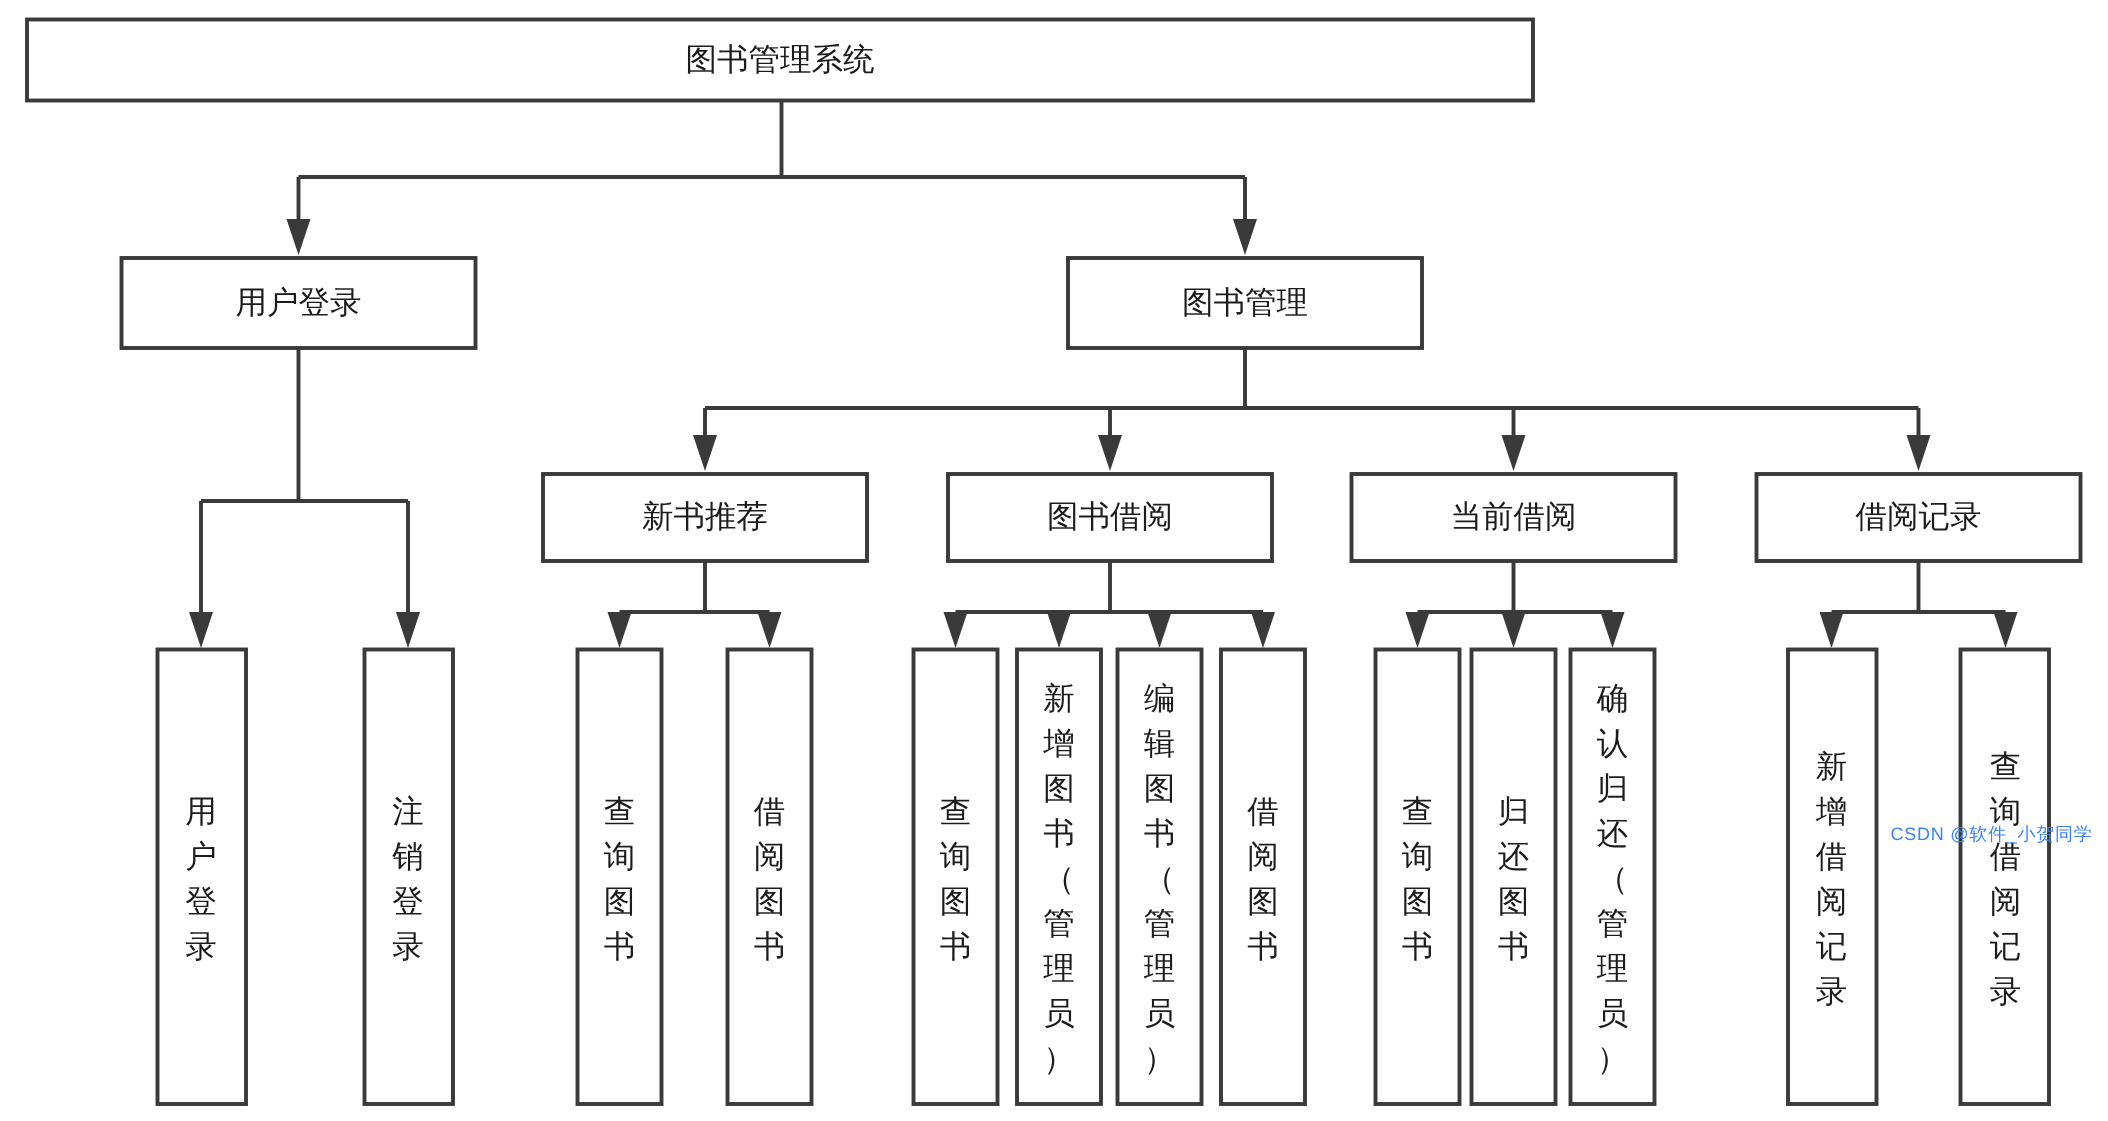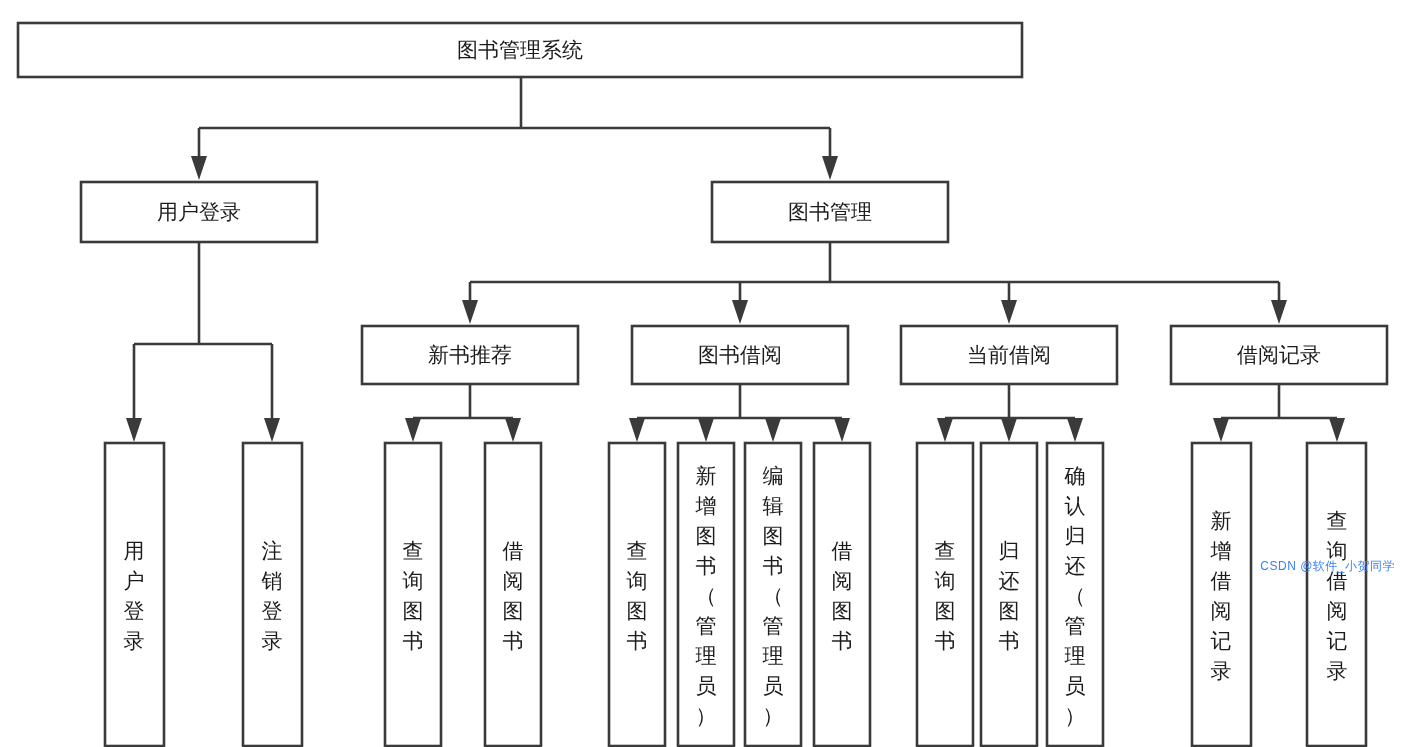--- a/index.html
+++ b/index.html
@@ -11,21 +11,20 @@
     width: 1405px;
     height: 747px;
     font-family: "Liberation Sans", "DejaVu Sans", sans-serif;
     overflow: hidden;
     position: relative;
   }
   #diagram-root {
     position: relative;
     width: 1405px;
     height: 571px;
-    margin-top: 10px;
   }
   svg.flowchart {
     position: absolute;
     top: 0;
     left: 0;
     width: 1405px;
     height: 747px;
     display: block;
   }
   .node-box {

